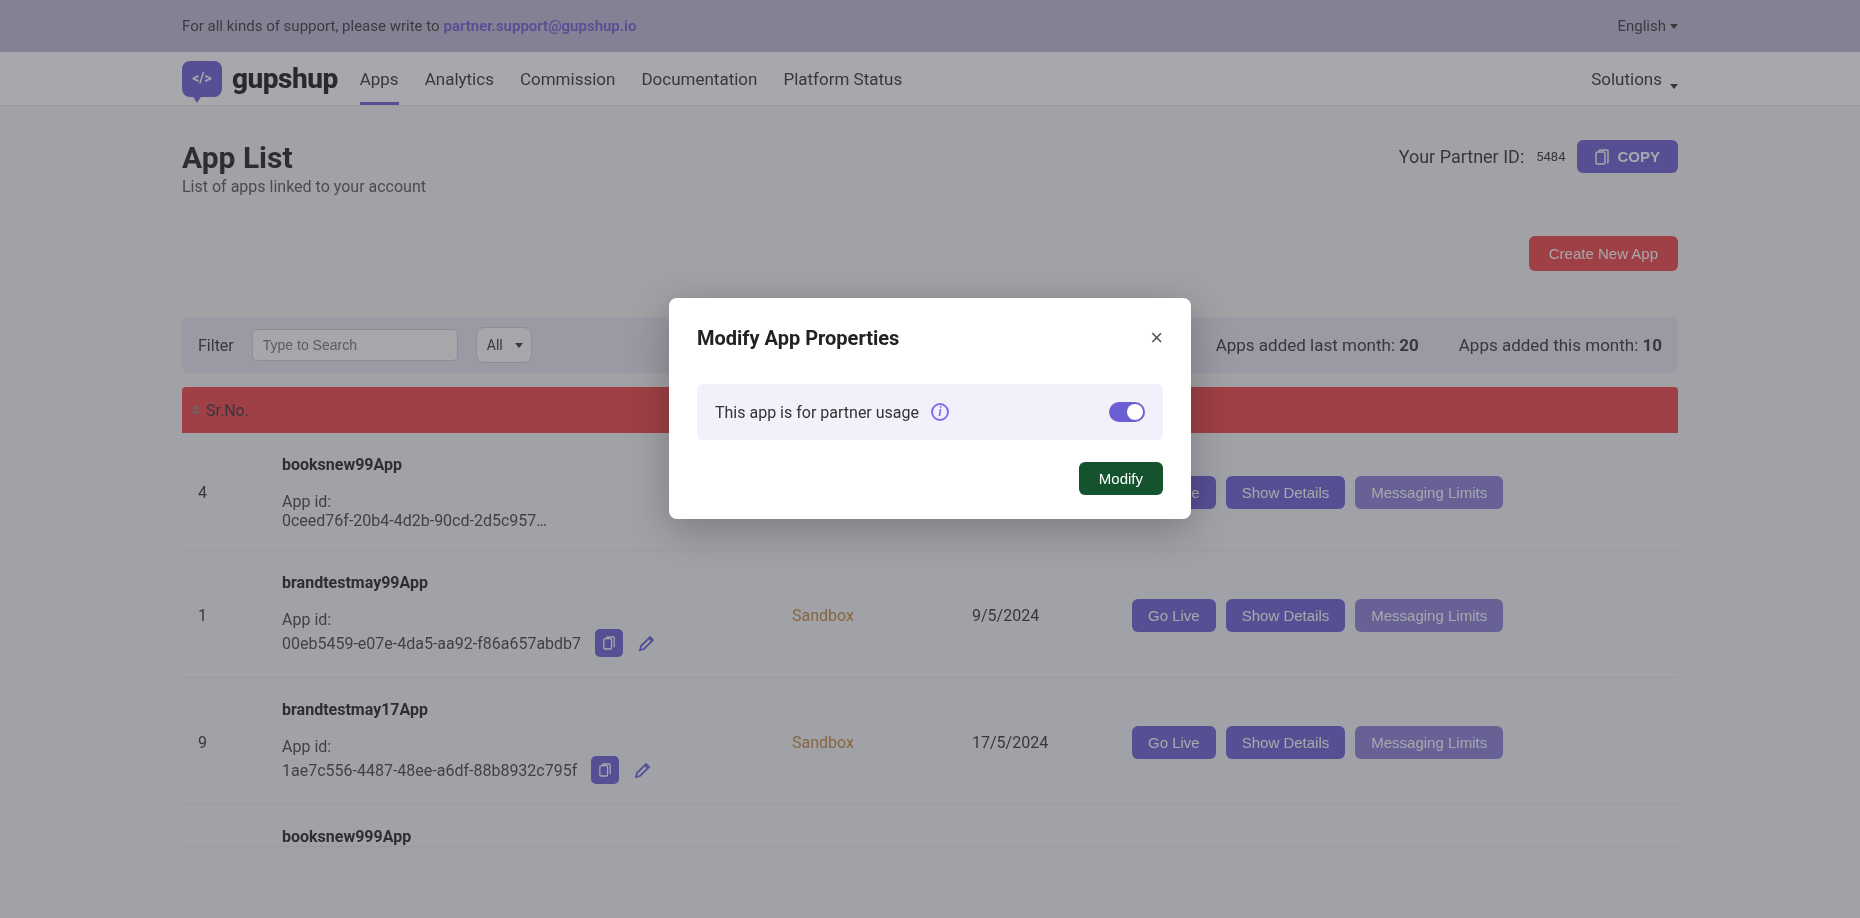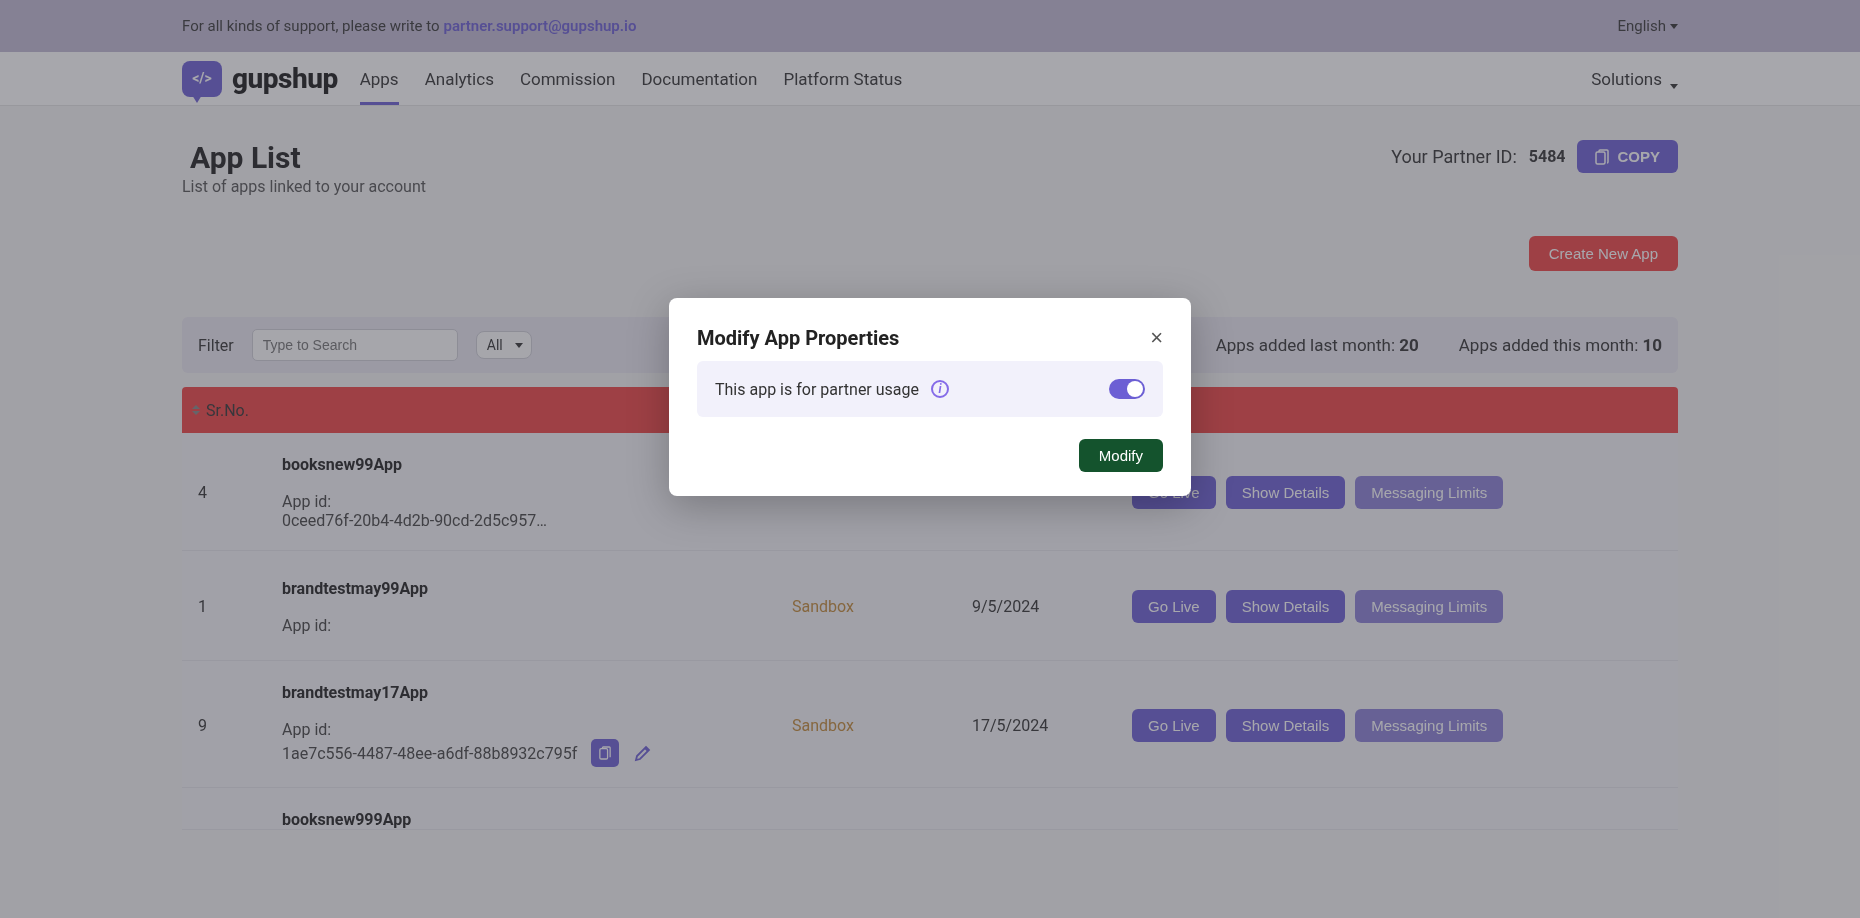--- a/index.html
+++ b/index.html
@@ -20,35 +20,35 @@
   .logo-badge span{ position:absolute; top:50%; left:50%; transform:translate(-50%,-55%); color:#fff; font-weight:700; font-size:14px;}
   .logo-text { font-size:28px; font-weight:800; color:#1a1a1a; letter-spacing:-0.5px; }
   .nav-links { display:flex; gap:26px; font-size:17px; }
   .nav-links a { color:#333; text-decoration:none; padding:14px 0; cursor:pointer; position:relative; }
   .nav-links a.active::after { content:""; position:absolute; left:0; right:0; bottom:-2px; height:3px; background:#6c5fd4; }
   .nav-right { margin-left:auto; display:flex; align-items:flex-end; gap:8px; font-size:17px; cursor:pointer; }
 
   
   .page { padding: 34px 182px 0; }
   .page-header { display:flex; align-items:flex-start; }
-  .page-title { font-size:30px; font-weight:700; color:#222;margin-left:8px; }
+  .page-title { font-size:30px; font-weight:700; color:#222; }
   .page-sub { font-size:16px; color:#555; margin-top:2px; }
   .header-right { margin-left:auto; display:flex; align-items:center; gap:12px; }
   .partner-label { font-size:18px; color:#333; }
-  .partner-id   { font-size:16px; font-weight:700; }
+  .partner-id   { font-size:13px; font-weight:400; }
   .copy-btn { background:#6c5fd4; color:#fff; border:none; border-radius:6px; padding:8px 18px; font-size:15px; font-weight:700; display:flex; align-items:center; gap:8px; cursor:pointer; }
   .copy-icon-svg { width:14px; height:16px; }
 
   .create-row { display:flex; justify-content:flex-end; margin-top:40px; }
   .create-btn { background:#ef4444; color:#fff; border:none; border-radius:6px; padding:9px 20px; font-size:15px; cursor:pointer; }
 
   
   .filter-bar { margin-top:46px; background:#e9e7f0; border-radius:6px; height:56px; display:flex; align-items:center; padding:0 16px; gap:18px; font-size:16px; }
   .filter-bar input[type=text] { width:206px; height:32px; border:1px solid #cfcfd8; border-radius:5px; padding:0 10px; font-size:14px; background:#fdfdfd; }
-  .select-like { height:28px; border:1px solid #cfcfd8; background:#fdfdfd; border-radius:8px; display:flex; align-items:center; padding:0 28px 0 10px; font-size:14px; position:relative; min-width:48px; }
+  .select-like { height:36px; border:1px solid #cfcfd8; background:#fdfdfd; border-radius:8px; display:flex; align-items:center; padding:0 28px 0 10px; font-size:14px; position:relative; min-width:48px; }
   .select-like .caret-down{ position:absolute; right:8px; top:50%; transform:translateY(-40%); }
   .stats { margin-left:auto; display:flex; gap:40px; font-size:17px; }
   .stats b{ font-weight:700; }
 
   
   .table { margin-top:14px; }
   .thead { background:#ef4444; display:grid; grid-template-columns: 90px 510px 180px 160px 450px; align-items:center; height:46px; font-size:16px; border-radius:4px 4px 0 0; padding:0 10px 0 10px; }
   .thead .th{ display:flex; align-items:center; gap:6px; color:#333; }
   .sort-icon{ display:inline-flex; flex-direction:column; line-height:0; }
   .sort-icon span{ width:0;height:0;border-left:4px solid transparent;border-right:4px solid transparent; }
@@ -68,21 +68,21 @@
   .actions{ display:flex; gap:10px; }
   .act-btn{ background:#6c5fd4; color:#fff; border:none; border-radius:6px; padding:8px 16px; font-size:15px; cursor:pointer; white-space:nowrap;}
   .act-btn.muted{ background:#8a80d6; }
 
   
   .overlay{ position:absolute; inset:0; background:rgba(60,60,70,0.45); display:flex; align-items:flex-start; justify-content:center; padding-top:298px; }
   .modal{ background:#fff; width:522px; border-radius:8px; box-shadow:0 10px 40px rgba(0,0,0,.25); padding:28px 28px 24px; }
   .modal-head{ display:flex; align-items:center; }
   .modal-title{ font-size:20px; font-weight:700; color:#222; }
   .modal-close{ margin-left:auto; font-size:22px; color:#555; background:none; border:none; cursor:pointer; line-height:1; }
-  .modal-row{ margin-top:11px; background:#f2f1fb; border-radius:6px; padding:18px 18px; display:flex; align-items:center; }
+  .modal-row{ margin-top:34px; background:#f2f1fb; border-radius:6px; padding:18px 18px; display:flex; align-items:center; }
   .modal-row .label{ font-size:16px; color:#333; }
   .info-icon{ width:18px; height:18px; border:2px solid #856be8; border-radius:50%; margin-left:12px; position:relative; }
   .info-icon::after{ content:"i"; position:absolute; top:50%; left:50%; transform:translate(-50%,-52%); font-size:12px; font-weight:700; color:#856be8; font-style:italic;}
   .toggle{ margin-left:auto; width:36px; height:20px; background:#6c5fd4; border-radius:999px; position:relative; cursor:pointer; }
   .toggle .knob{ position:absolute; right:2px; top:2px; width:16px; height:16px; background:#fff; border-radius:50%; }
   .modal-actions{ display:flex; justify-content:flex-end; margin-top:22px; }
   .modify-btn{ background:#14532d; color:#fff; border:none; border-radius:6px; padding:8px 20px; font-size:15px; cursor:pointer; }
 </style>
 </head>
 <body>
@@ -189,20 +189,33 @@
         <button class="act-btn">Show Details</button>
         <button class="act-btn muted">Messaging Limits</button>
       </div>
     </div>
 
     <div class="trow">
       <div class="sr">1</div>
       <div class="appcell">
         <div class="name">brandtestmay99App</div>
         <div class="idlbl">App id:</div>
+        <div class="idline">
+          <span class="idval">00eb5459-e07e-4da5-aa92-f86a657abdb7</span>
+          <div class="copy-mini">
+            <svg viewBox="0 0 14 16" fill="none" stroke="#fff" stroke-width="1.5">
+                <rect x="1" y="3" width="9" height="12" rx="1.5"></rect>
+                <path d="M4 3V2a1 1 0 011-1h7a1 1 0 011 1v11"></path>
+              </svg>
+          </div>
+          <svg class="edit-icon" viewBox="0 0 20 20" fill="none" stroke="#6c5fd4" stroke-width="1.8">
+              <path d="M3 17l1-4 9-9 3 3-9 9-4 1z"></path>
+              <path d="M12 5l3 3"></path>
+            </svg>
+        </div>
       </div>
       <div class="status-sandbox">Sandbox</div>
       <div class="date">9/5/2024</div>
       <div class="actions">
         <button class="act-btn">Go Live</button>
         <button class="act-btn">Show Details</button>
         <button class="act-btn muted">Messaging Limits</button>
       </div>
     </div>
 

